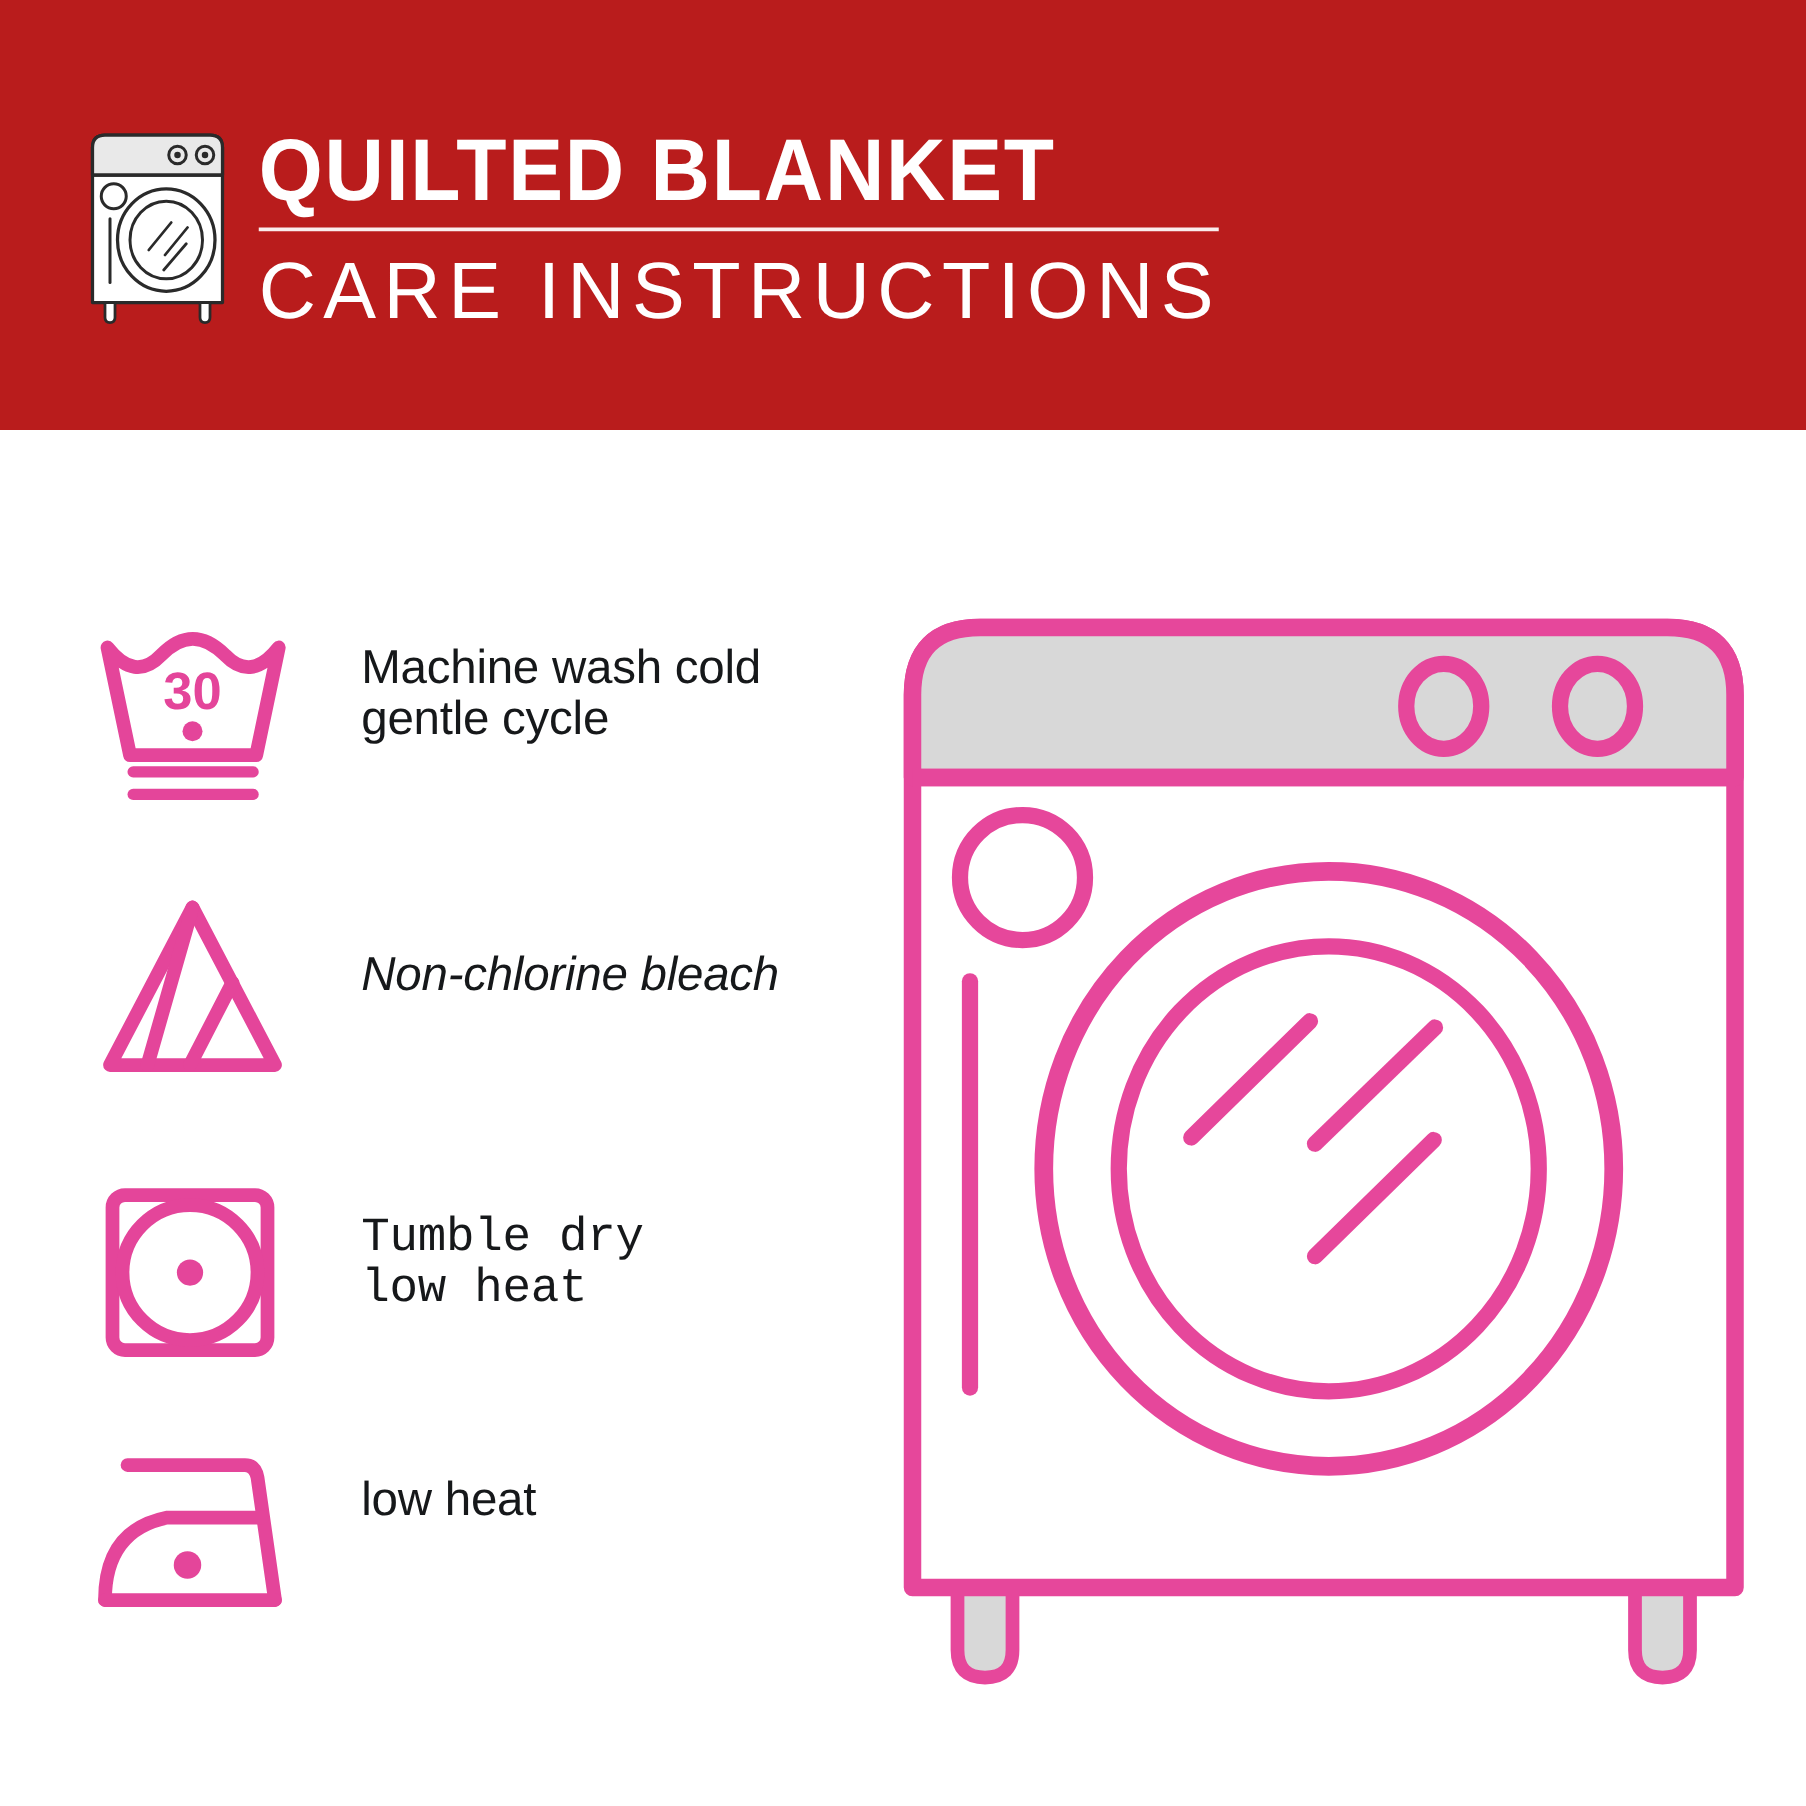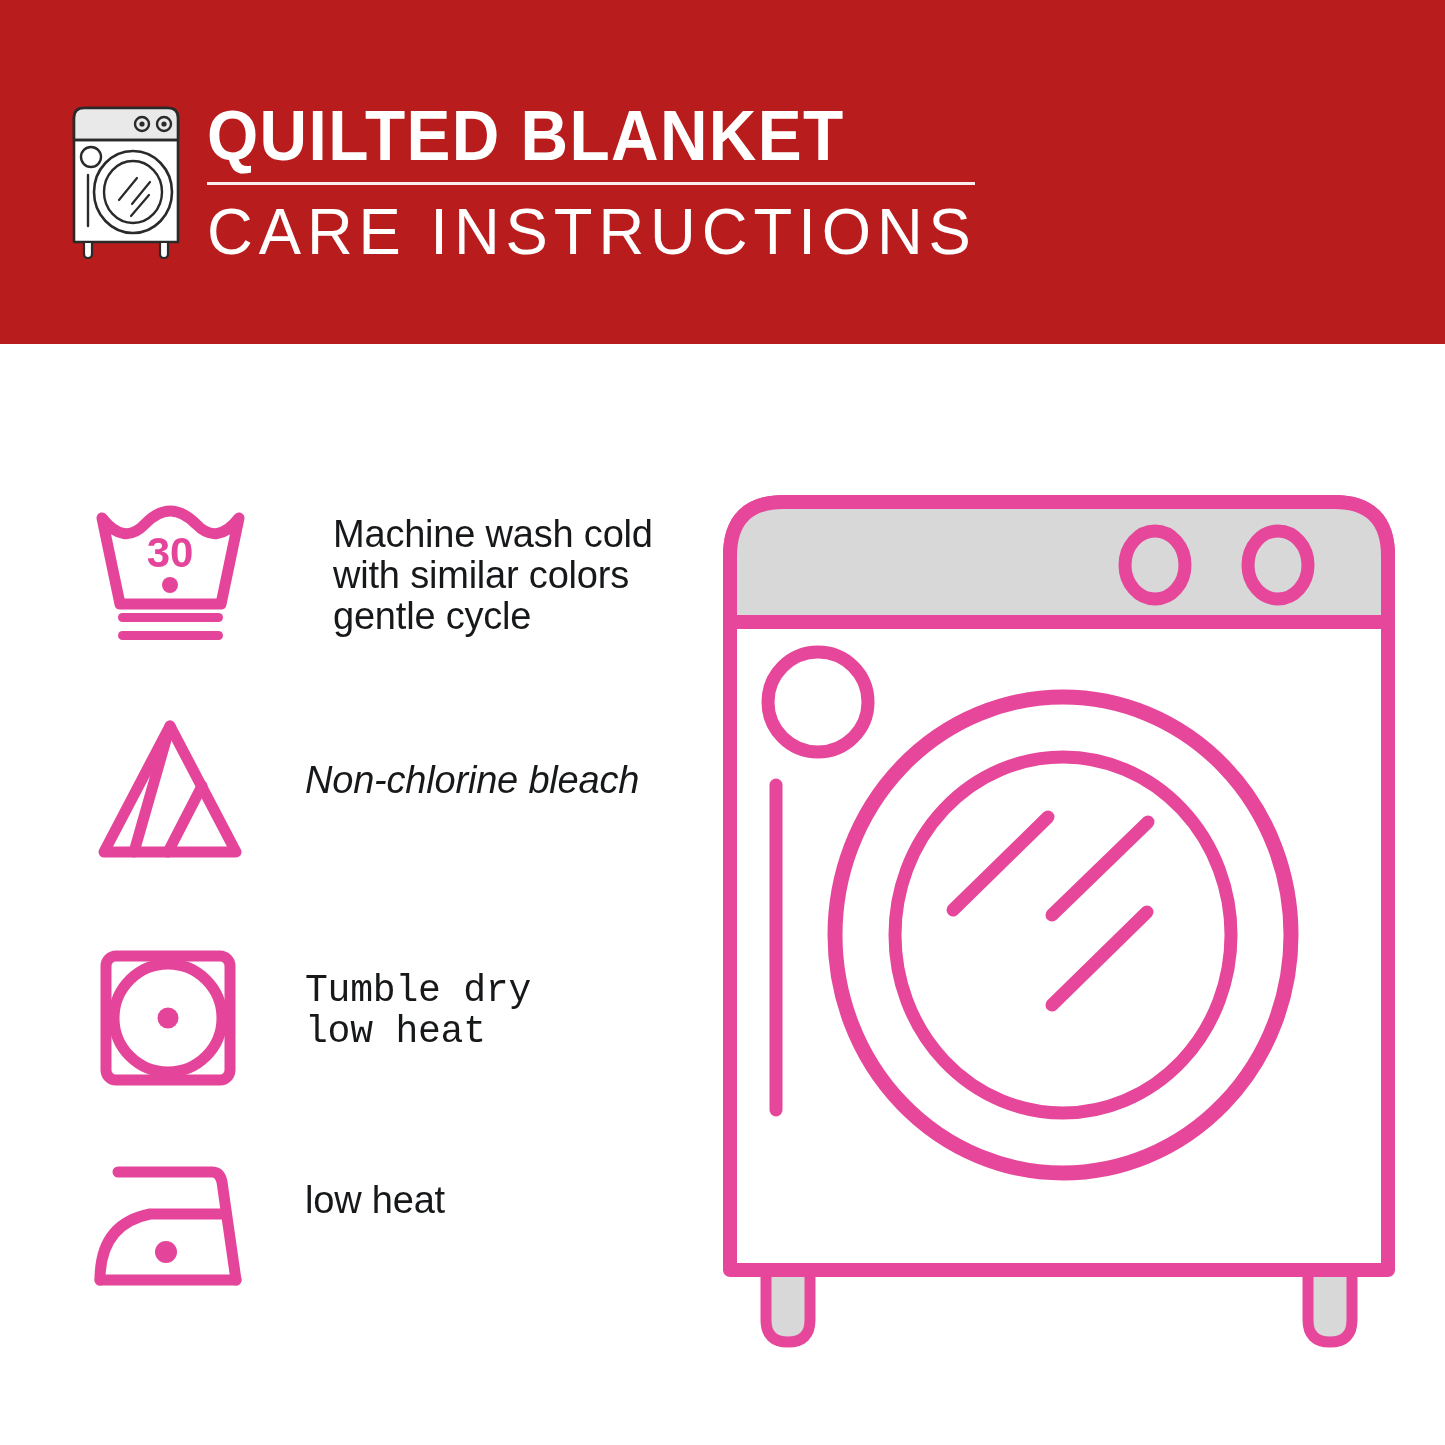--- a/index.html
+++ b/index.html
@@ -65,21 +65,21 @@
     letter-spacing: 6.0px;
     color: #ffffff;
     white-space: nowrap;
     transform: scaleX(0.99);
     transform-origin: left center;
   }
 
   
   #care-list {
     position: absolute;
-    left: 16px;
+    left: 0;
     top: 344px;
     width: 700px;
     height: 900px;
   }
   .care-row {
     position: absolute;
     left: 0;
     width: 700px;
   }
   .care-icon {
@@ -98,21 +98,21 @@
     font-family: "Liberation Sans", sans-serif;
     letter-spacing: -0.2px;
   }
   .care-text .line { display: block; white-space: nowrap; }
 
   #row-wash   { top: 156px; }
   #row-bleach { top: 370px; }
   #row-dry    { top: 598px; }
   #row-iron   { top: 808px; }
 
-  #txt-wash   { top: 14px; margin-left: 28px; }
+  #txt-wash   { top: 14px; }
   #txt-bleach { top: 46px; font-style: italic; }
   #txt-dry    { top: 28px; font-family: Liberation Mono, monospace; }
   #txt-iron   { top: 28px; }
 
   
   #machine-illustration {
     position: absolute;
     left: 700px;
     top: 480px;
     width: 745px;
@@ -175,21 +175,20 @@
 
           <rect x="30" y="113" width="105" height="9" rx="4.5" fill="#e4459a"></rect>
           <rect x="30" y="131" width="105" height="9" rx="4.5" fill="#e4459a"></rect>
 
           <text x="82" y="67" font-family="Liberation Sans, sans-serif" font-size="42" font-weight="bold" fill="#e4459a" text-anchor="middle">30</text>
           <circle cx="82" cy="85" r="8" fill="#e4459a"></circle>
         </svg>
       </div>
       <div class="care-text" id="txt-wash">
         <span class="line">Machine wash cold</span>
-        <span class="line">with similar colors</span>
         <span class="line">gentle cycle</span>
       </div>
     </div>
 
     <div class="care-row" id="row-bleach">
       <div class="care-icon">
         <svg viewBox="0 0 165 150" width="165" height="150" xmlns="http://www.w3.org/2000/svg">
           <g fill="none" stroke="#e4459a" stroke-width="11" stroke-linecap="round" stroke-linejoin="round">
             <path d="M82 12 L148 138 L16 138 Z"></path>
             <line x1="82" y1="12" x2="46" y2="138"></line>

